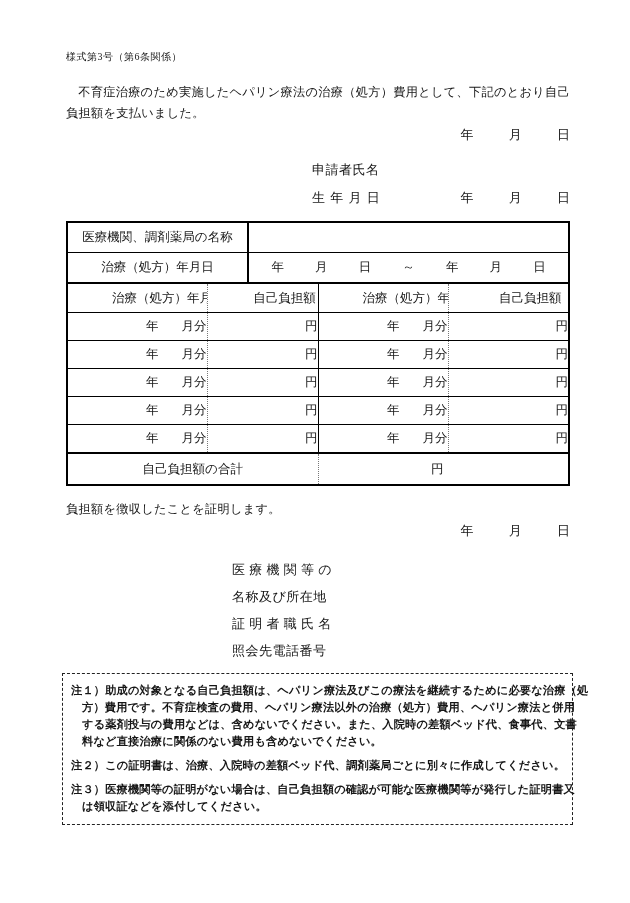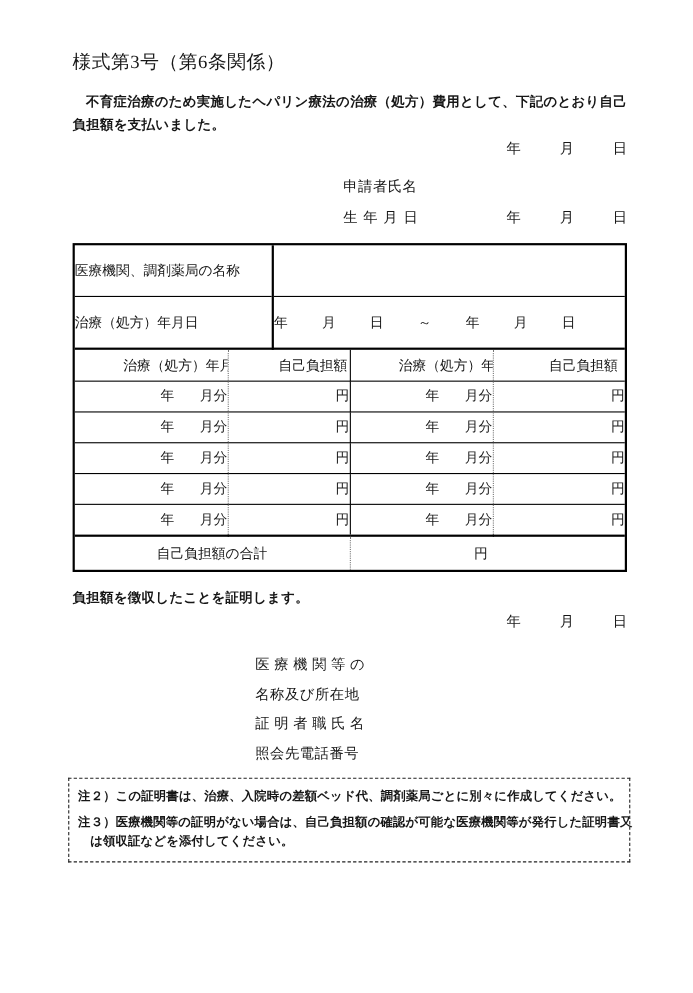--- a/index.html
+++ b/index.html
@@ -10,35 +10,35 @@
     margin: 0 auto;
     background: #ffffff;
     box-sizing: border-box;
     padding: 49px 60px 0 66px;
     overflow: hidden;
     color: #161616;
     font-family: "Liberation Serif", "DejaVu Serif", serif;
     font-size: 12.5px;
   }
   .form-number {
-    font-size: 17px;
+    font-size: 10px;
     line-height: 16px;
     letter-spacing: 0.5px;
     font-family: Liberation Serif, serif;
   }
   .doc-title {
     margin: 13px 0 0 0;
     text-align: center;
     font-family: "Liberation Sans", "DejaVu Sans", sans-serif;
     font-weight: bold;
     font-size: 14.5px;
     line-height: 18px;
     letter-spacing: 0.5px;
   }
-  .para { margin-top: 17px; font-weight: bold; }
+  .para { margin-top: 17px; }
   .para-line {
     font-size: 12.2px;
     line-height: 20.5px;
     white-space: nowrap;
     letter-spacing: 0.3px;
   }
   .para-line.indent { text-indent: 1em; }
   .date-line {
     margin-top: 3px;
     text-align: right;
@@ -73,23 +73,23 @@
     table-layout: fixed;
     font-size: 12.5px;
   }
   .tbl td, .tbl th {
     padding: 0;
     font-weight: normal;
     overflow: hidden;
     white-space: nowrap;
   }
   .tbl-top td {
-    height: 46px;
+    height: 29px;
     border-bottom: 1px solid #000;
-    text-align: left;
+    text-align: center;
   }
   .tbl-top tr.thick-sep td { border-bottom: 2.5px solid #000; }
   .tbl-top td.lbl { border-right: 2px solid #000; }
   .tbl-top td.period { word-spacing: 28px; }
   .col-label { width: 180px; }
   .c1, .c3 { border-right: 1px dotted #777; }
   .c2 { border-right: 1px solid #000; }
   .tbl-bottom th { height: 28px; border-bottom: 1px solid #000; text-align: center; padding-left: 44px; }
   .tbl-bottom td.cell { height: 27px; border-bottom: 1px solid #000; margin-top: 13px; }
   .ym { text-align: right; padding-right: 4px; word-spacing: 20px; }
@@ -225,20 +225,26 @@
 
   <div class="certifier">
     <div class="certifier-line">医 療 機 関 等 の</div>
     <div class="certifier-line">名称及び所在地</div>
     <div class="certifier-line">証 明 者 職 氏 名</div>
     <div class="certifier-line">照会先電話番号</div>
   </div>
 
   <div class="notes">
     <div class="note">
+      <div class="note-line">注１）助成の対象となる自己負担額は、ヘパリン療法及びこの療法を継続するために必要な治療（処</div>
+      <div class="note-line cont">方）費用です。不育症検査の費用、ヘパリン療法以外の治療（処方）費用、ヘパリン療法と併用</div>
+      <div class="note-line cont">する薬剤投与の費用などは、含めないでください。また、入院時の差額ベッド代、食事代、文書</div>
+      <div class="note-line cont">料など直接治療に関係のない費用も含めないでください。</div>
+    </div>
+    <div class="note">
       <div class="note-line">注２）この証明書は、治療、入院時の差額ベッド代、調剤薬局ごとに別々に作成してください。</div>
     </div>
     <div class="note">
       <div class="note-line">注３）医療機関等の証明がない場合は、自己負担額の確認が可能な医療機関等が発行した証明書又</div>
       <div class="note-line cont">は領収証などを添付してください。</div>
     </div>
   </div>
 
 </div>
 

